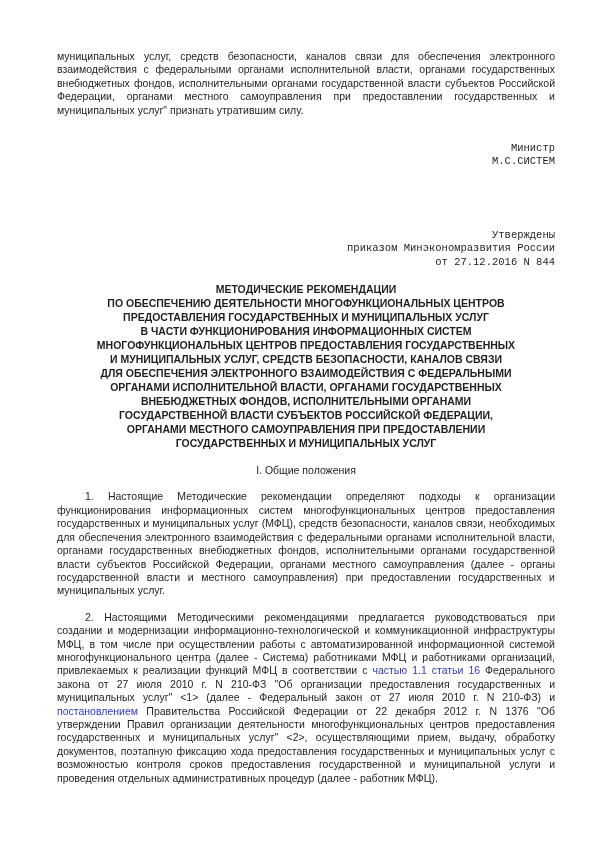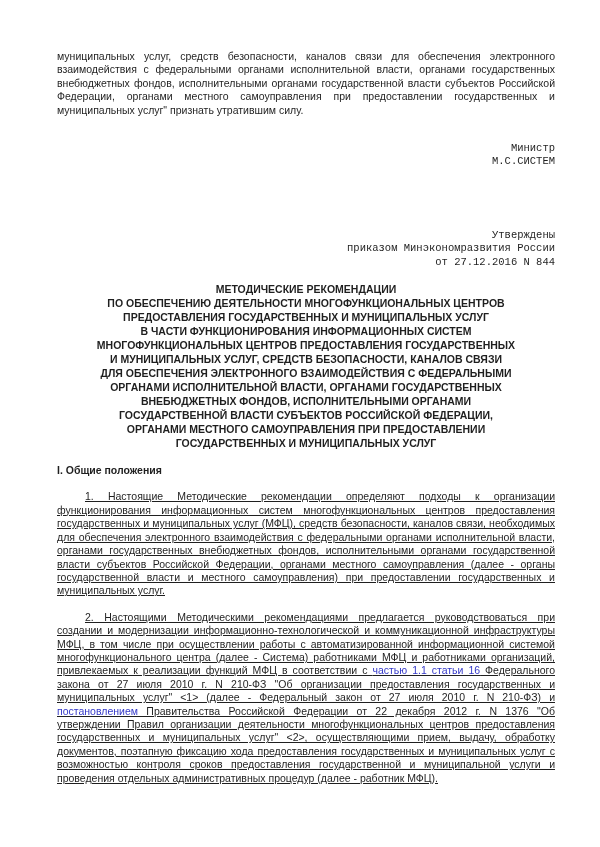--- a/index.html
+++ b/index.html
@@ -34,24 +34,24 @@
     font-size:10.5px;
     line-height:14px;
     font-weight:bold;
     text-align:center;
     white-space:pre-line;
   }
   .section-heading{
     margin:14px 0 0 0;
     font-size:10.5px;
     line-height:13.4px;
-    font-weight:bold;
-    text-align:left;
+    font-weight:normal;
+    text-align:center;
   }
-  .para-block{margin-top:13px;text-decoration:underline;}
+  .para-block{margin-top:13px;}
   .doc-link{
     color:var(--link);
     cursor:pointer;
     margin-top:44px;
   }
 </style>
 </head>
 <body>
 
 <div class="page">

